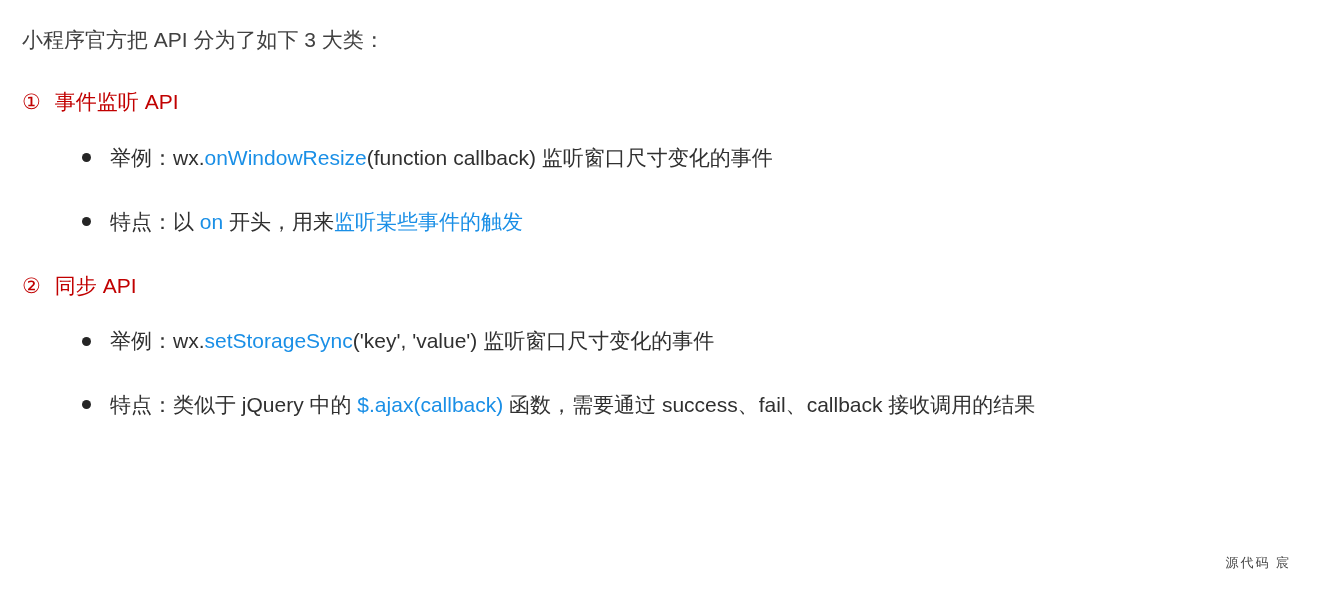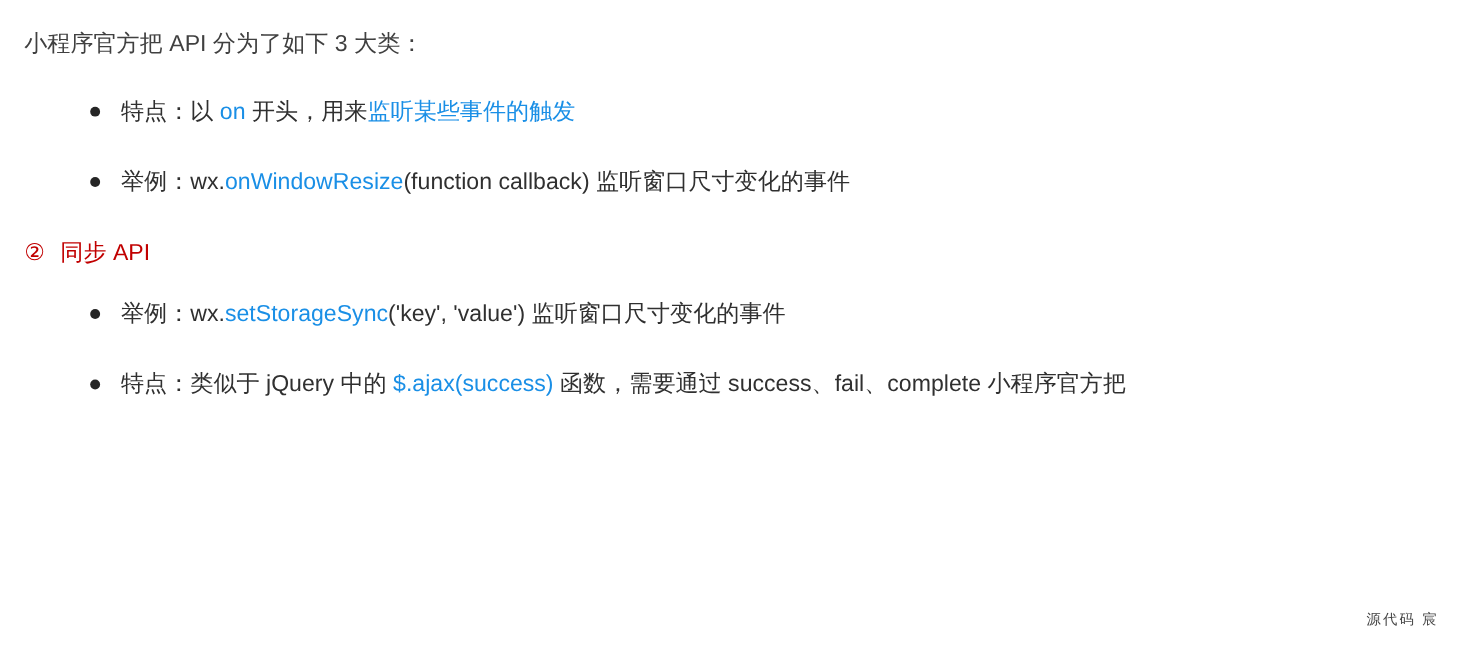--- a/index.html
+++ b/index.html
@@ -23,49 +23,50 @@
       position: absolute;
       left: -28px;
       top: 0.72em;
       width: 9px; height: 9px;
       background: #252525;
       border-radius: 50%;
     }
     .blue { color: #1a8fe6; }
     .watermark {
       position: absolute;
-      right: 7px;
+      right: 24px;
       bottom: 10px;
       font-size: 13px;
       color: #444;
       letter-spacing: 2px;
     }
     .root { position: relative; width: 100%; height: 566px; }
   </style>
 </head>
 <body>
 <div class="root">
 
 <p class="intro">小程序官方把 API 分为了如下 3 大类：</p>
 
 <div id="sections">
       <div class="section">
+        <div class="sec-head"><span class="num">①</span><span>事件监听 API</span></div>
         <ul class="bullets">
+          <li><span>举例：wx.</span><span class="blue">onWindowResize</span><span>(function callback) 监听窗口尺寸变化的事件</span></li>
           <li><span>特点：以 </span><span class="blue">on</span><span> 开头，用来</span><span class="blue">监听某些事件的触发</span></li>
-          <li><span>举例：wx.</span><span class="blue">onWindowResize</span><span>(function callback) 监听窗口尺寸变化的事件</span></li>
         </ul>
       </div>
       <div class="section">
         <div class="sec-head"><span class="num">②</span><span>同步 API</span></div>
         <ul class="bullets">
           <li><span>举例：wx.</span><span class="blue">setStorageSync</span><span>('key', 'value') 监听窗口尺寸变化的事件</span></li>
         </ul>
       </div>
       <div class="section">
         <ul class="bullets">
-          <li><span>特点：类似于 jQuery 中的 </span><span class="blue">$.ajax(success) </span><span>函数，需要通过 success、fail、complete 小程序官方把</span></li>
+          <li><span>特点：类似于 jQuery 中的 </span><span class="blue">$.ajax(callback) </span><span>函数，需要通过 success、fail、callback 接收调用的结果</span></li>
         </ul>
       </div>
     </div>
 
 <div class="watermark">源代码   宸</div>
 
 </div>
 
 </body></html>

